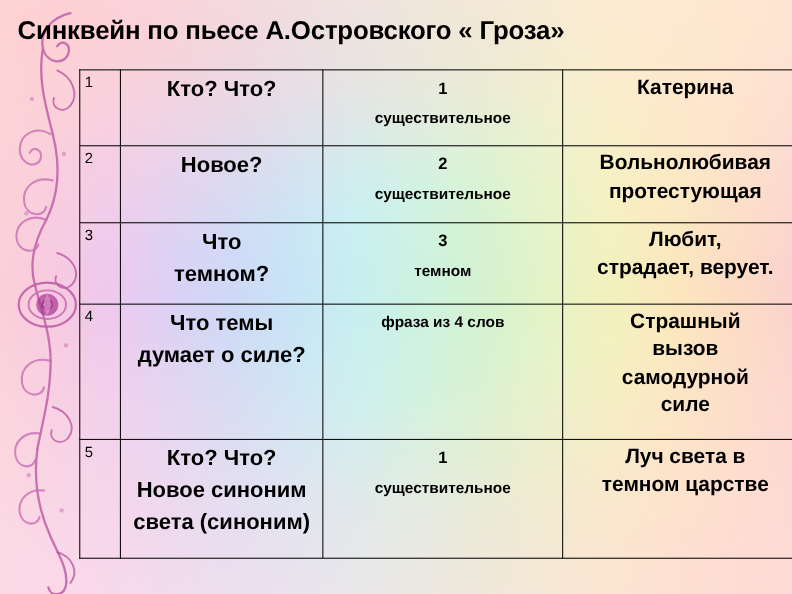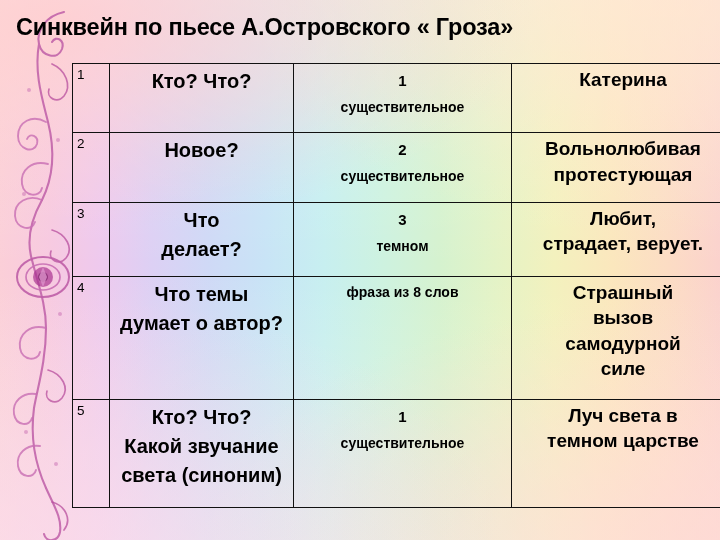--- a/index.html
+++ b/index.html
@@ -190,54 +190,54 @@
         <td class="c-ans pad-top">
           <span class="line">Вольнолюбивая</span>
           <span class="line">протестующая</span>
         </td>
       </tr>
 
       <tr>
         <td class="c-num">3</td>
         <td class="c-q">
           <span class="line">Что</span>
-          <span class="line">делает?</span>
+          <span class="line">темном?</span>
         </td>
         <td class="c-rule">
           <span class="line big">3</span>
           <span class="line">темном</span>
         </td>
         <td class="c-ans pad-top">
           <span class="line">Любит,</span>
           <span class="line">страдает, верует.</span>
         </td>
       </tr>
 
       <tr>
         <td class="c-num">4</td>
         <td class="c-q">
           <span class="line">Что темы</span>
-          <span class="line">думает о автор?</span>
+          <span class="line">думает о силе?</span>
         </td>
         <td class="c-rule pad-mid">
-          <span class="line">фраза из 8 слов</span>
+          <span class="line">фраза из 4 слов</span>
         </td>
         <td class="c-ans pad-top">
           <span class="line">Страшный</span>
           <span class="line">вызов</span>
           <span class="line">самодурной</span>
           <span class="line">силе</span>
         </td>
       </tr>
 
       <tr>
         <td class="c-num">5</td>
         <td class="c-q">
           <span class="line">Кто? Что?</span>
-          <span class="line">Какой звучание</span>
+          <span class="line">Новое синоним</span>
           <span class="line">света (синоним)</span>
         </td>
         <td class="c-rule">
           <span class="line big">1</span>
           <span class="line">существительное</span>
         </td>
         <td class="c-ans pad-top">
           <span class="line">Луч света в</span>
           <span class="line">темном царстве</span>
         </td>

